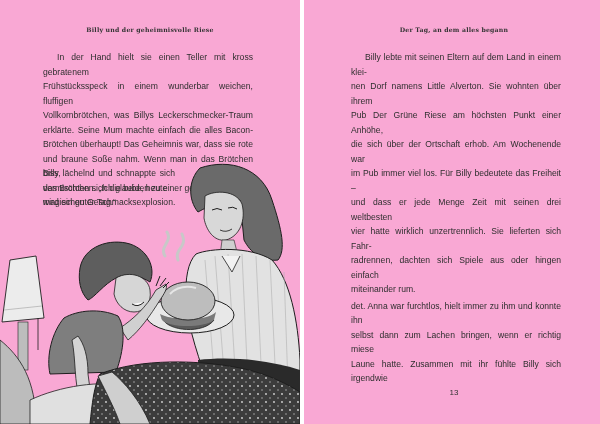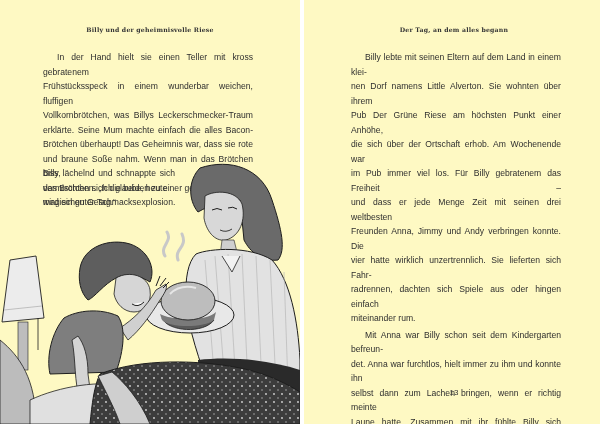--- a/index.html
+++ b/index.html
@@ -1,17 +1,17 @@
 <!DOCTYPE html>
 <html><head>
   <meta charset="utf-8">
   <style>
     html, body { margin: 0; padding: 0; background: #ffffff; }
     body { width: 600px; height: 424px; position: relative; overflow: hidden; font-family: "Liberation Sans", sans-serif; color: #2a2a2a; }
-    .page { position: absolute; top: 0; height: 424px; width: 300px; background: #fef9c3; }
+    .page { position: absolute; top: 0; height: 424px; width: 300px; background: #f9a8d4; }
     .page.left { left: 0; }
     .page.right { left: 304px; }
     .running-head { position: absolute; top: 26px; left: 0; width: 300px; text-align: center; font-family: "DejaVu Serif", serif; font-weight: bold; font-size: 6.2px; letter-spacing: 0.2px; color: #333; }
     .text { position: absolute; font-size: 8.6px; line-height: 14.5px; color: #2e2e2e; text-align: justify; }
     .left .text.top { left: 43px; top: 50px; width: 210px; }
     .left .text.quote { left: 43px; top: 166px; width: 132px; }
     .right .text { left: 47px; top: 50px; width: 210px; }
     .text p { margin: 0; text-indent: 14px; }
     .text p + p { margin-top: 2px; }
     .text .line { display: block; text-align-last: justify; }
@@ -116,31 +116,29 @@
 
 <div class="page right">
   <div class="running-head">Der Tag, an dem alles begann</div>
 
   <div class="text">
     <p>
       <span class="line">Billy lebte mit seinen Eltern auf dem Land in einem klei-</span>
       <span class="line" style="text-indent:0">nen Dorf namens Little Alverton. Sie wohnten über ihrem</span>
       <span class="line" style="text-indent:0"><span>Pub </span><span class="it">Der Grüne Riese</span><span> am höchsten Punkt einer Anhöhe,</span></span>
       <span class="line" style="text-indent:0">die sich über der Ortschaft erhob. Am Wochenende war</span>
-      <span class="line" style="text-indent:0">im Pub immer viel los. Für Billy gebratenem das Freiheit –</span>
+      <span class="line" style="text-indent:0">im Pub immer viel los. Für Billy bedeutete das Freiheit –</span>
       <span class="line" style="text-indent:0">und dass er jede Menge Zeit mit seinen drei weltbesten</span>
-      <span class="line" style="text-indent:0">Freunden Anna, Jimmy und Andy verbringen konnte. Die</span>
       <span class="line" style="text-indent:0">vier hatte wirklich unzertrennlich. Sie lieferten sich Fahr-</span>
       <span class="line" style="text-indent:0">radrennen, dachten sich Spiele aus oder hingen einfach</span>
       <span class="line last" style="text-indent:0">miteinander rum.</span>
     </p>
     <p>
-      <span class="line">Mit Anna war Billy schon seit dem Kindergarten befreun-</span>
       <span class="line" style="text-indent:0">det. Anna war furchtlos, hielt immer zu ihm und konnte ihn</span>
-      <span class="line" style="text-indent:0">selbst dann zum Lachen bringen, wenn er richtig meinte</span>
+      <span class="line" style="text-indent:0">selbst dann zum Lachen bringen, wenn er richtig miese</span>
       <span class="line" style="text-indent:0">Laune hatte. Zusammen mit ihr fühlte Billy sich irgendwie</span>
 
     </p>
 
   </div>
 
   <div class="page-number">13</div>
 </div>
 
 </body></html>

